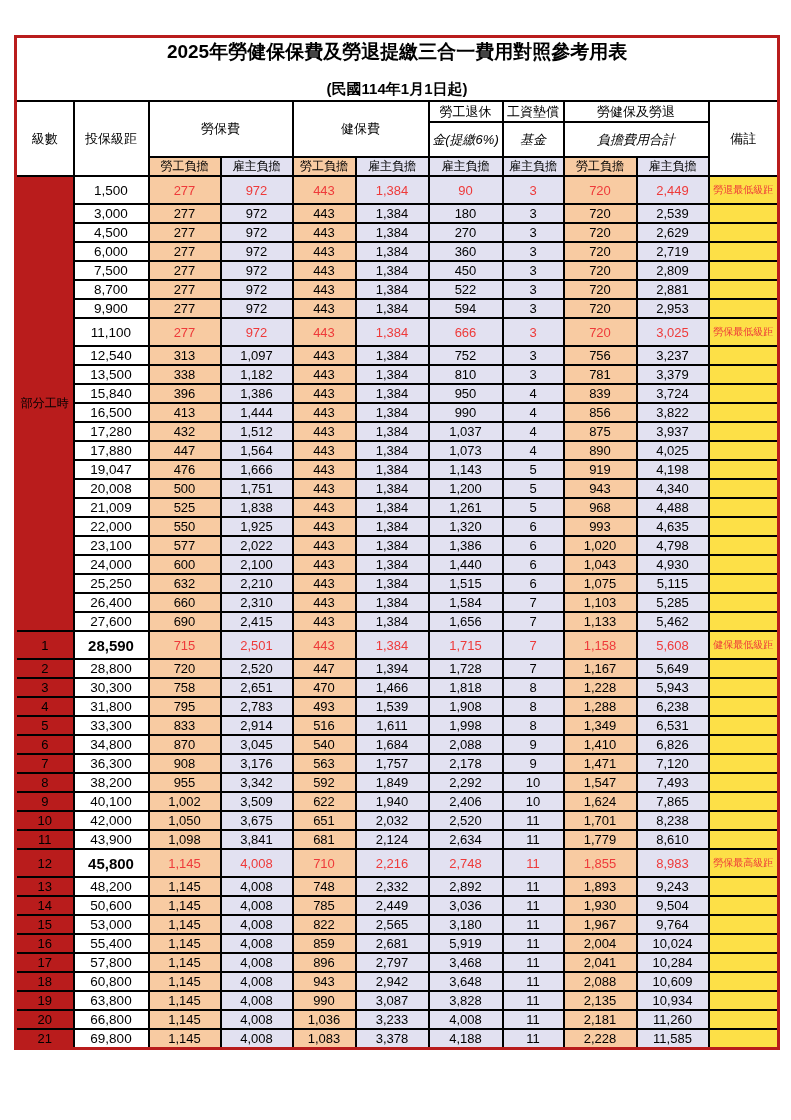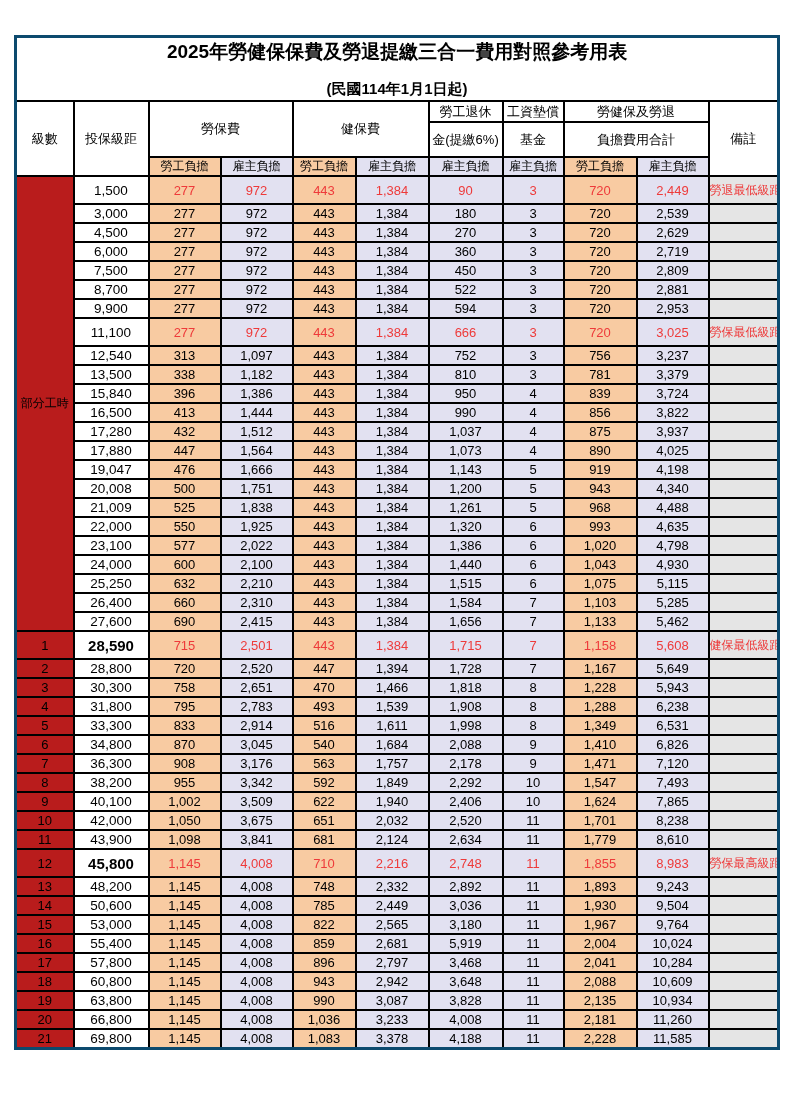--- a/index.html
+++ b/index.html
@@ -1,42 +1,42 @@
 <!DOCTYPE html>
 <html style="--emp-bg: #f8cba2; --er-bg: #e2e1f1; --accent-red: #ee3a3a;"><head>
 <meta charset="utf-8">
 <style>
   * { margin:0; padding:0; box-sizing:border-box; }
   html,body { width:791px; height:1120px; background:#ffffff;
               font-family:"Liberation Sans", sans-serif; color:#000; }
   .page { position:absolute; left:14px; top:35px; }
 
   table.ref-table { border-collapse:collapse; table-layout:fixed; width:763px;
-                    border:3px solid #0c4a6e; }
+                    border:3px solid #b91c1c; }
   .ref-table th, .ref-table td { border:2px solid #000; text-align:center;
                                  vertical-align:middle; font-weight:normal;
                                  overflow:hidden; white-space:nowrap; padding:0; }
 
   .title-cell { height:53px; background:#fff; }
   .title    { font-size:19px; font-weight:bold; line-height:28px; }
   .subtitle { font-size:15px; font-weight:bold; line-height:22px;margin-top:12px; }
 
   .hrow1 th { height:21px; font-size:13px; background:#fff; }
-  .hrow2 th { height:35px; font-size:13px; background:#fff; }
+  .hrow2 th { height:35px; font-size:13px; background:#fff;font-style:italic; }
   .hrow3 th { height:17px; font-size:12px; }
 
   th.emp, td.emp { background:var(--emp-bg,#f8cba2); }
   th.er,  td.er  { background:var(--er-bg,#e2e1f1); }
 
   tbody td { height:19px; font-size:13px; }
   .bracket-cell { font-size:13.5px; }
   .bracket-cell.bold { font-weight:bold; font-size:15px; }
   .level-cell { background:#b91c1c; }
   .level-cell.part-time { font-size:12px; letter-spacing:0px; }
-  .note-cell { font-size:12px; color:var(--accent-red,#ee3a3a); background:#e5e5e5; }
+  .note-cell { font-size:10px; color:var(--accent-red,#ee3a3a); background:#fde047; }
 
   tr.hl td { height:28px; }
   tr.hl td.val { color:var(--accent-red,#ee3a3a); }
 </style>
 </head>
 <body>
 
 <div class="page">
   <table class="ref-table">
     <colgroup>

